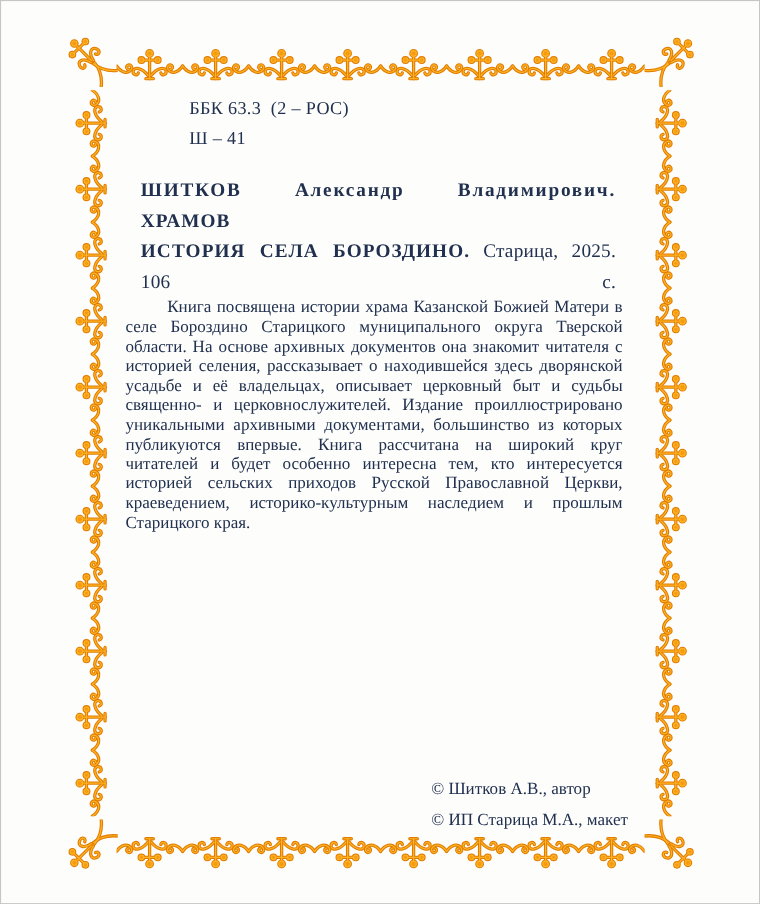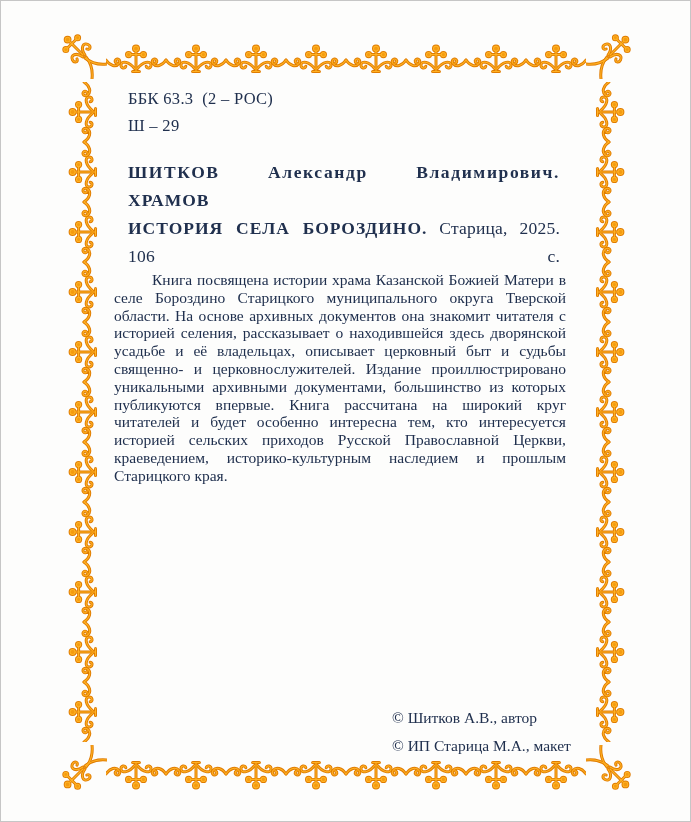--- a/index.html
+++ b/index.html
@@ -16,21 +16,21 @@
   .orn{position:absolute;}
   .orn-top{left:105px;top:40px;}
   .orn-bottom{left:105px;top:756px;transform:scaleY(-1);}
   .orn-left{left:-248px;top:393px;transform:rotate(-90deg);}
   .orn-right{left:279px;top:393px;transform:rotate(90deg);}
   .c-tl{left:58px;top:30px;}
   .c-tr{left:585px;top:30px;transform:scaleX(-1);}
   .c-bl{left:58px;top:744px;transform:scaleY(-1);}
   .c-br{left:585px;top:744px;transform:scale(-1,-1);}
   
-  .txt{position:absolute;white-space:pre;}
+  .txt{position:absolute;white-space:pre;margin-left:44px;}
   .bbk-line{left:127px;top:88px;font-size:16.5px;letter-spacing:.3px;}
   .index-line{left:127px;top:115px;font-size:16.5px;letter-spacing:.3px;}
   .heading{position:absolute;left:127px;top:157px;width:432px;
     font-size:17.5px;font-weight:bold;line-height:28px;}
   .head-line{text-align:justify;text-align-last:justify;}
   .author-name{letter-spacing:1.6px;}
   .church{letter-spacing:1px;}
   .imprint{font-weight:normal;letter-spacing:.2px;}
   .annotation{position:absolute;left:113px;top:270px;width:452px;
     font-size:15.5px;line-height:17.8px;text-align:justify;text-indent:38px;}
@@ -204,21 +204,21 @@
   <svg class="orn c-br orn-corner" width="48" height="48" viewBox="0 0 48 48">
       <g stroke="#e07c00" stroke-width="3" fill="none" stroke-linecap="round">
         <use href="#cornerm"></use>
       </g>
       <g stroke="#ffb224" stroke-width="1.1" fill="none" stroke-linecap="round">
         <use href="#cornerm"></use>
       </g>
     </svg>
 
   <div class="txt bbk-line">ББК 63.3  (2 – РОС)</div>
-  <div class="txt index-line">Ш – 29</div>
+  <div class="txt index-line">Ш – 41</div>
 
   <div class="heading">
     <div class="head-line"><span class="author-name">ШИТКОВ Александр Владимирович.</span> <span class="church">ХРАМОВ</span></div>
     <div class="head-line"><span class="church">ИСТОРИЯ СЕЛА БОРОЗДИНО.</span> <span class="imprint">Старица, 2025. 106 с.</span></div>
   </div>
 
   <div class="annotation">Книга посвящена истории храма Казанской Божией Матери в селе Бороздино Старицкого муниципального округа Тверской области. На основе архивных документов она знакомит читателя с историей селения, рассказывает о находившейся здесь дворянской усадьбе и её владельцах, описывает церковный быт и судьбы священно- и церковнослужителей. Издание проиллюстрировано уникальными архивными документами, большинство из которых публикуются впервые. Книга рассчитана на широкий круг читателей и будет особенно интересна тем, кто интересуется историей сельских приходов Русской Православной Церкви, краеведением, историко-культурным наследием и прошлым Старицкого края.</div>
 
   <div class="copyright">
     <div>© Шитков А.В., автор</div>

